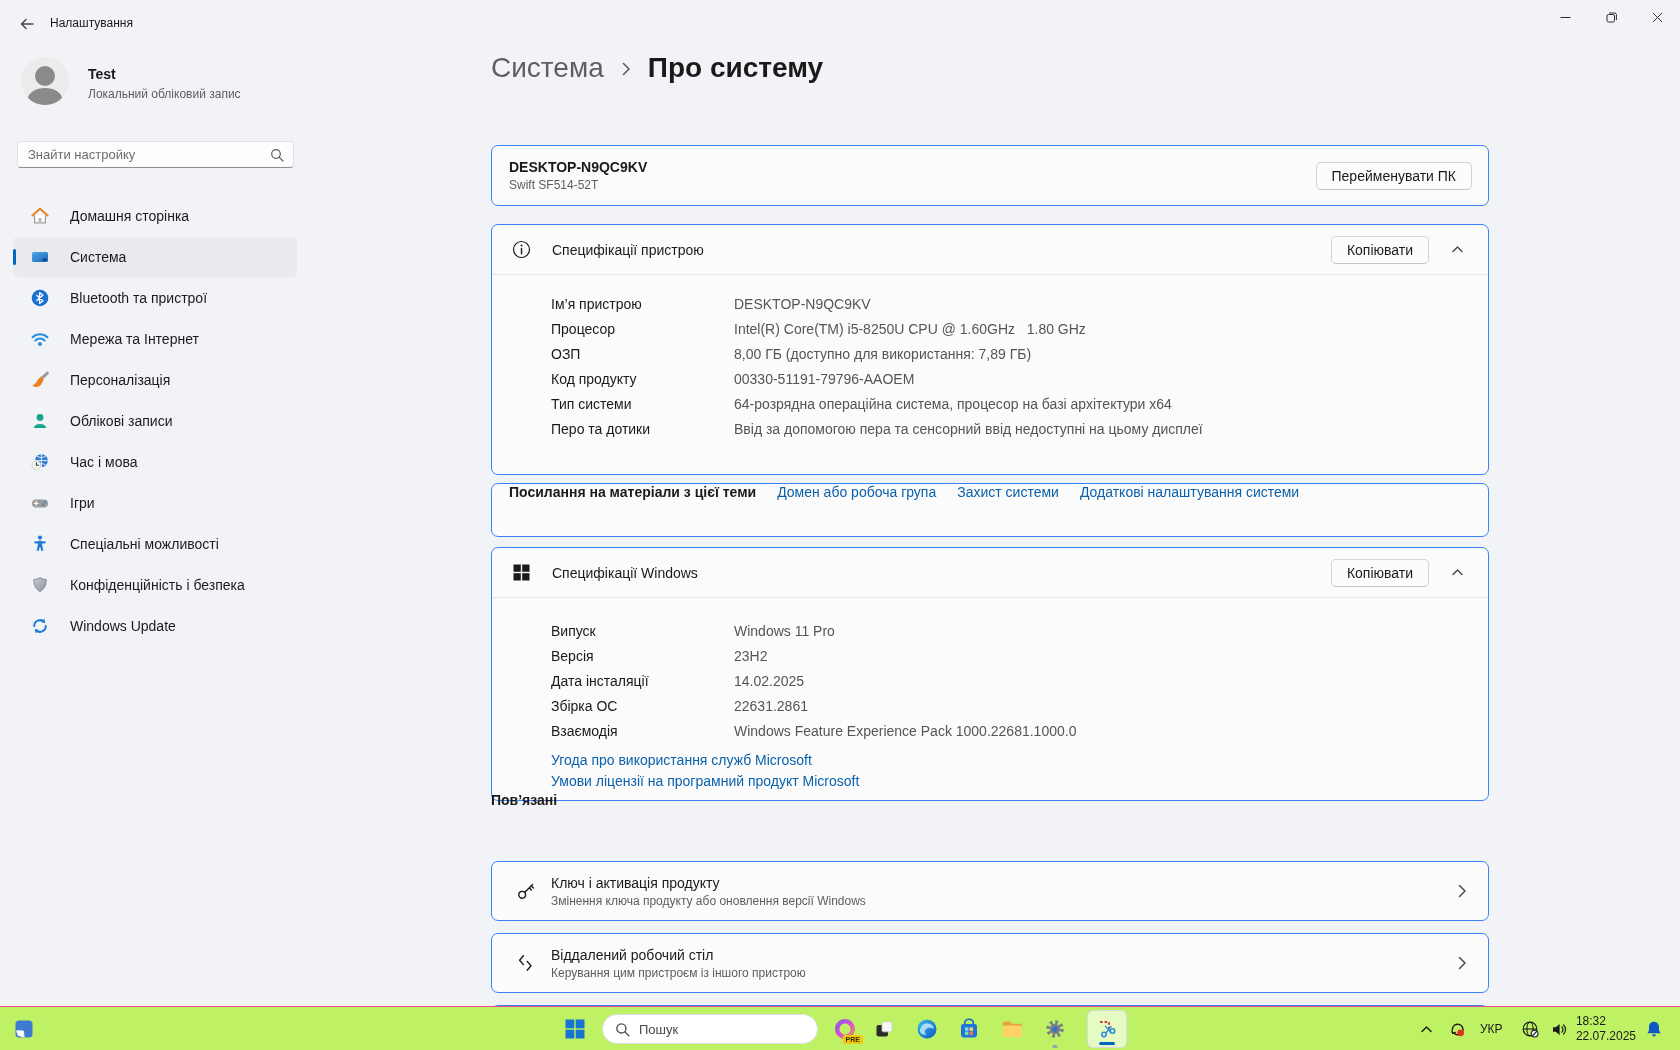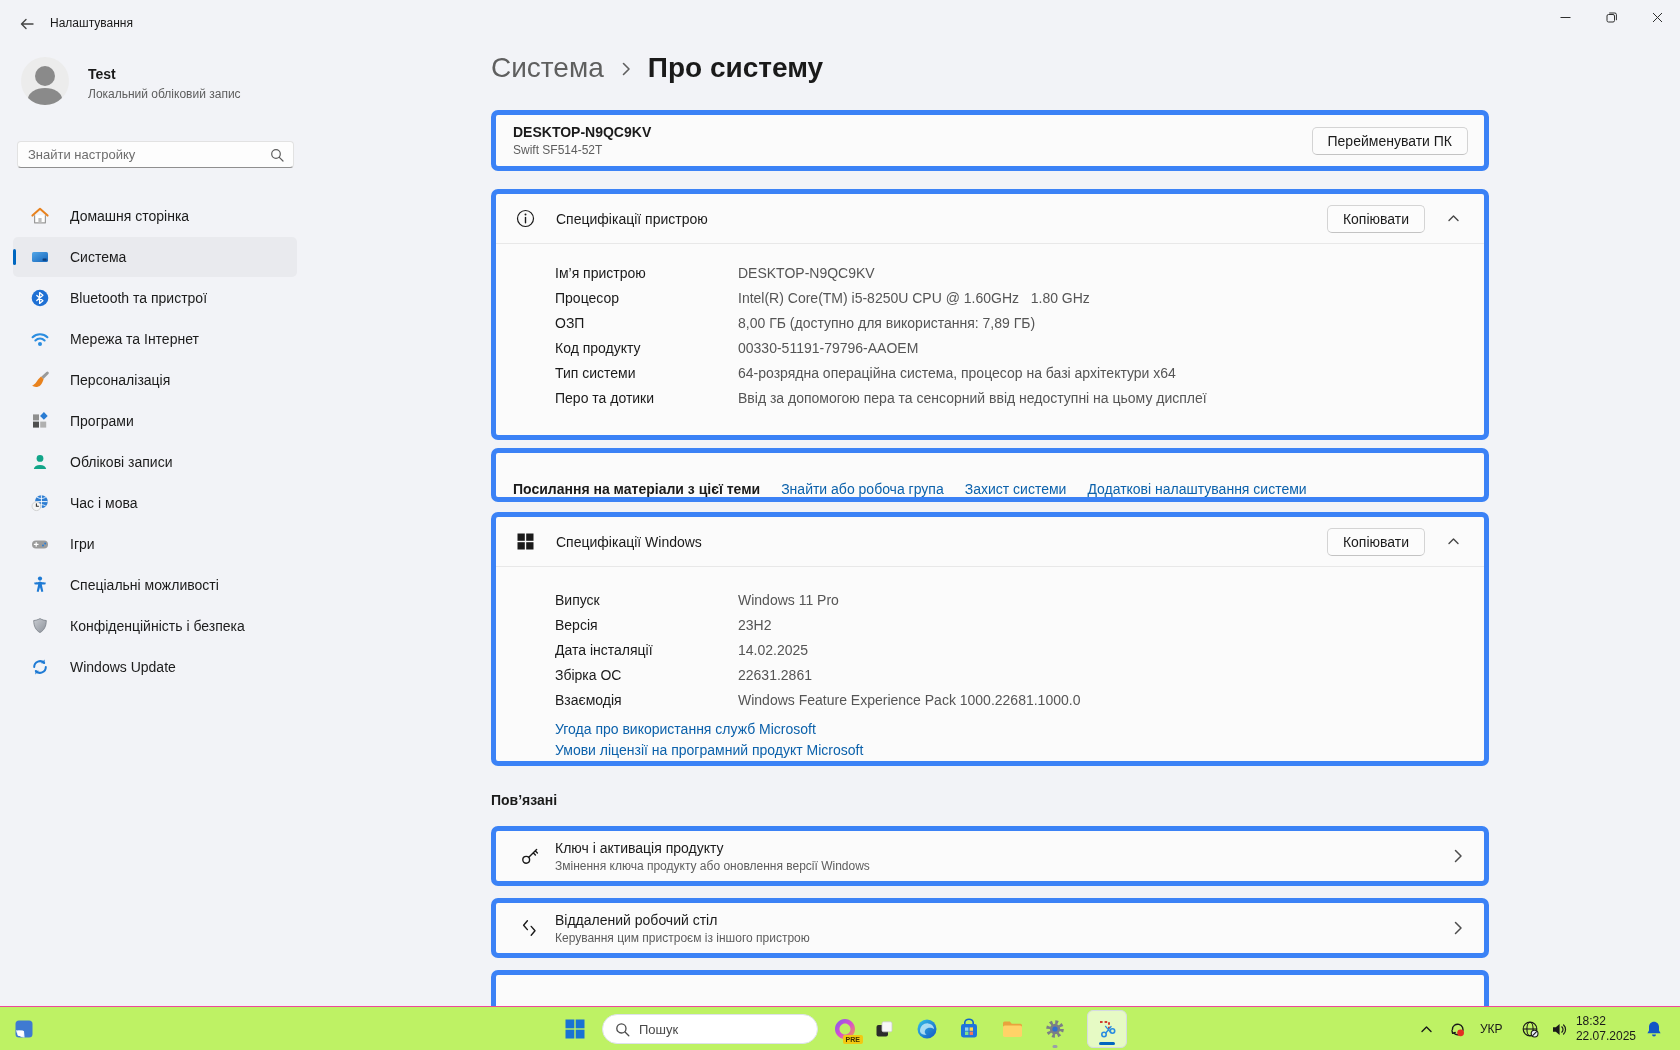--- a/index.html
+++ b/index.html
@@ -39,41 +39,41 @@
   .nav-item.selected { background:#e9eaee; }
   .nav-item.selected .pill { position:absolute; left:0; top:12px; width:3px; height:16px; border-radius:2px; background:#0067c0; }
 
   
   .breadcrumb { position:absolute; left:491px; top:52px; display:flex; align-items:center; }
   .bc-root { font-size:28px; color:#5f5f5f; }
   .bc-sep  { margin:2px 16px 0 16px; color:#5f5f5f; display:flex; }
   .bc-cur  { font-size:28px; font-weight:bold; color:#1a1a1a; }
 
   .card { position:absolute; left:491px; width:998px; background:#fbfbfb;
-          border:5px solid #3b82f6; border-radius:7px; }
+          border:1px solid #3b82f6; border-radius:7px;margin-top:35px; }
   .card-hdr { display:flex; align-items:center; height:49px; padding:0 16px 0 20px; }
   .hdr-icon { width:19px; height:19px; margin-right:21px; display:flex; flex:0 0 auto; }
   .hdr-title { font-size:14px; color:#1a1a1a; }
   .btn { background:#fcfcfc; border:1px solid #d4d4d4; border-bottom-color:#c3c3c3; border-radius:5px;
          font-size:14px; color:#1a1a1a; padding:5px 15px; font-family:inherit; cursor:default; }
   .chev-btn { width:30px; height:30px; margin-left:13px; display:flex; align-items:center; justify-content:center;
               border-radius:4px; color:#464646; }
   .divider { height:1px; background:#e8e8e8; }
 
   .device-card { top:110px; height:61px; display:flex; align-items:center; padding:0 16px 0 17px; }
   .dev-name { font-size:14px; font-weight:bold; }
   .dev-model { font-size:12px; color:#5d5d5d; margin-top:3px; }
 
   .specs-card { top:189px; height:251px; }
   .rows { padding:16px 16px 0 59px; }
   .row { display:flex; height:25px; align-items:center; }
   .row .lbl { width:183px; flex:0 0 auto; font-size:14px; color:#1a1a1a; }
   .row .val { font-size:14px; color:#555555; white-space:pre-wrap; }
 
-  .links-card { top:448px; height:54px; display:flex; align-items:flex-end; padding:0 16px 0 17px; }
+  .links-card { top:448px; height:54px; display:flex; align-items:flex-start; padding:0 16px 0 17px; }
   .links-title { font-size:14px; font-weight:bold; }
   .inline-link { font-size:14px; color:#0b61ab; margin-left:21px; cursor:pointer; }
 
   .win-card { top:512px; height:254px; }
   .win-links { padding:7px 16px 0 59px; }
   .win-links .blk-link { display:block; font-size:14px; color:#0b61ab; line-height:21px; cursor:pointer; width:max-content; }
 
   .related-title { position:absolute; left:491px; top:792px; font-size:14px; font-weight:bold; }
   .rel-card { height:60px; display:flex; align-items:center; padding:0 20px 0 23px; }
   .rel-icon { width:22px; height:22px; margin-right:14px; display:flex; flex:0 0 auto; color:#1a1a1a; }
@@ -204,31 +204,20 @@
     <div class="nav-item">
       <span class="nicon">
         <svg width="20" height="20" viewBox="0 0 20 20">
             <path d="M11.2 6.8 L16.4 1.9 a1.4 1.4 0 0 1 2 2 L13.4 9" fill="#9a9a9a"></path>
             <path d="M13.6 9.2 L11 6.6 C8.8 8.4 7.6 10.4 6.2 12.2 c-1.3 1.7-2.6 2.7-4.2 3.6 2.4 1.4 6 1.6 8.2-.4 1.6-1.4 2.6-4 3.4-6.2 Z" fill="#e8821e"></path>
           </svg>
       </span>
       <span>Персоналізація</span>
     </div>
 
-    <div class="nav-item">
-      <span class="nicon">
-        <svg width="20" height="20" viewBox="0 0 20 20">
-            <rect x="3" y="3.4" width="6" height="6" fill="#8f8f8f"></rect>
-            <rect x="3" y="10.6" width="6" height="6" fill="#4f4f4f"></rect>
-            <rect x="10.2" y="10.6" width="6" height="6" fill="#b0b0b0"></rect>
-            <rect x="11.2" y="2.2" width="5.4" height="5.4" transform="rotate(45 13.9 4.9)" fill="#2b7cd3"></rect>
-          </svg>
-      </span>
-      <span>Програми</span>
-    </div>
 
     <div class="nav-item">
       <span class="nicon">
         <svg width="20" height="20" viewBox="0 0 20 20">
             <circle cx="10" cy="6.4" r="3.4" fill="#12a589"></circle>
             <path d="M3.8 17 a6.3 5 0 0 1 12.4 0 Z" fill="#12a589"></path>
           </svg>
       </span>
       <span>Облікові записи</span>
     </div>
@@ -354,21 +343,21 @@
         </div>
       <div class="row">
           <span class="lbl">Перо та дотики</span>
           <span class="val">Ввід за допомогою пера та сенсорний ввід недоступні на цьому дисплеї</span>
         </div>
     </div>
   </div>
 
   <div class="card links-card">
     <span class="links-title">Посилання на матеріали з цієї теми</span>
-    <span class="inline-link">Знайти або робоча група</span>
+    <span class="inline-link">Домен або робоча група</span>
     <span class="inline-link">Захист системи</span>
     <span class="inline-link">Додаткові налаштування системи</span>
   </div>
 
   <div class="card win-card">
     <div class="card-hdr">
       <span class="hdr-icon">
         <svg width="19" height="19" viewBox="0 0 19 19" fill="#1a1a1a">
             <rect x="1.5" y="1.5" width="7.3" height="7.3"></rect>
             <rect x="10.2" y="1.5" width="7.3" height="7.3"></rect>

